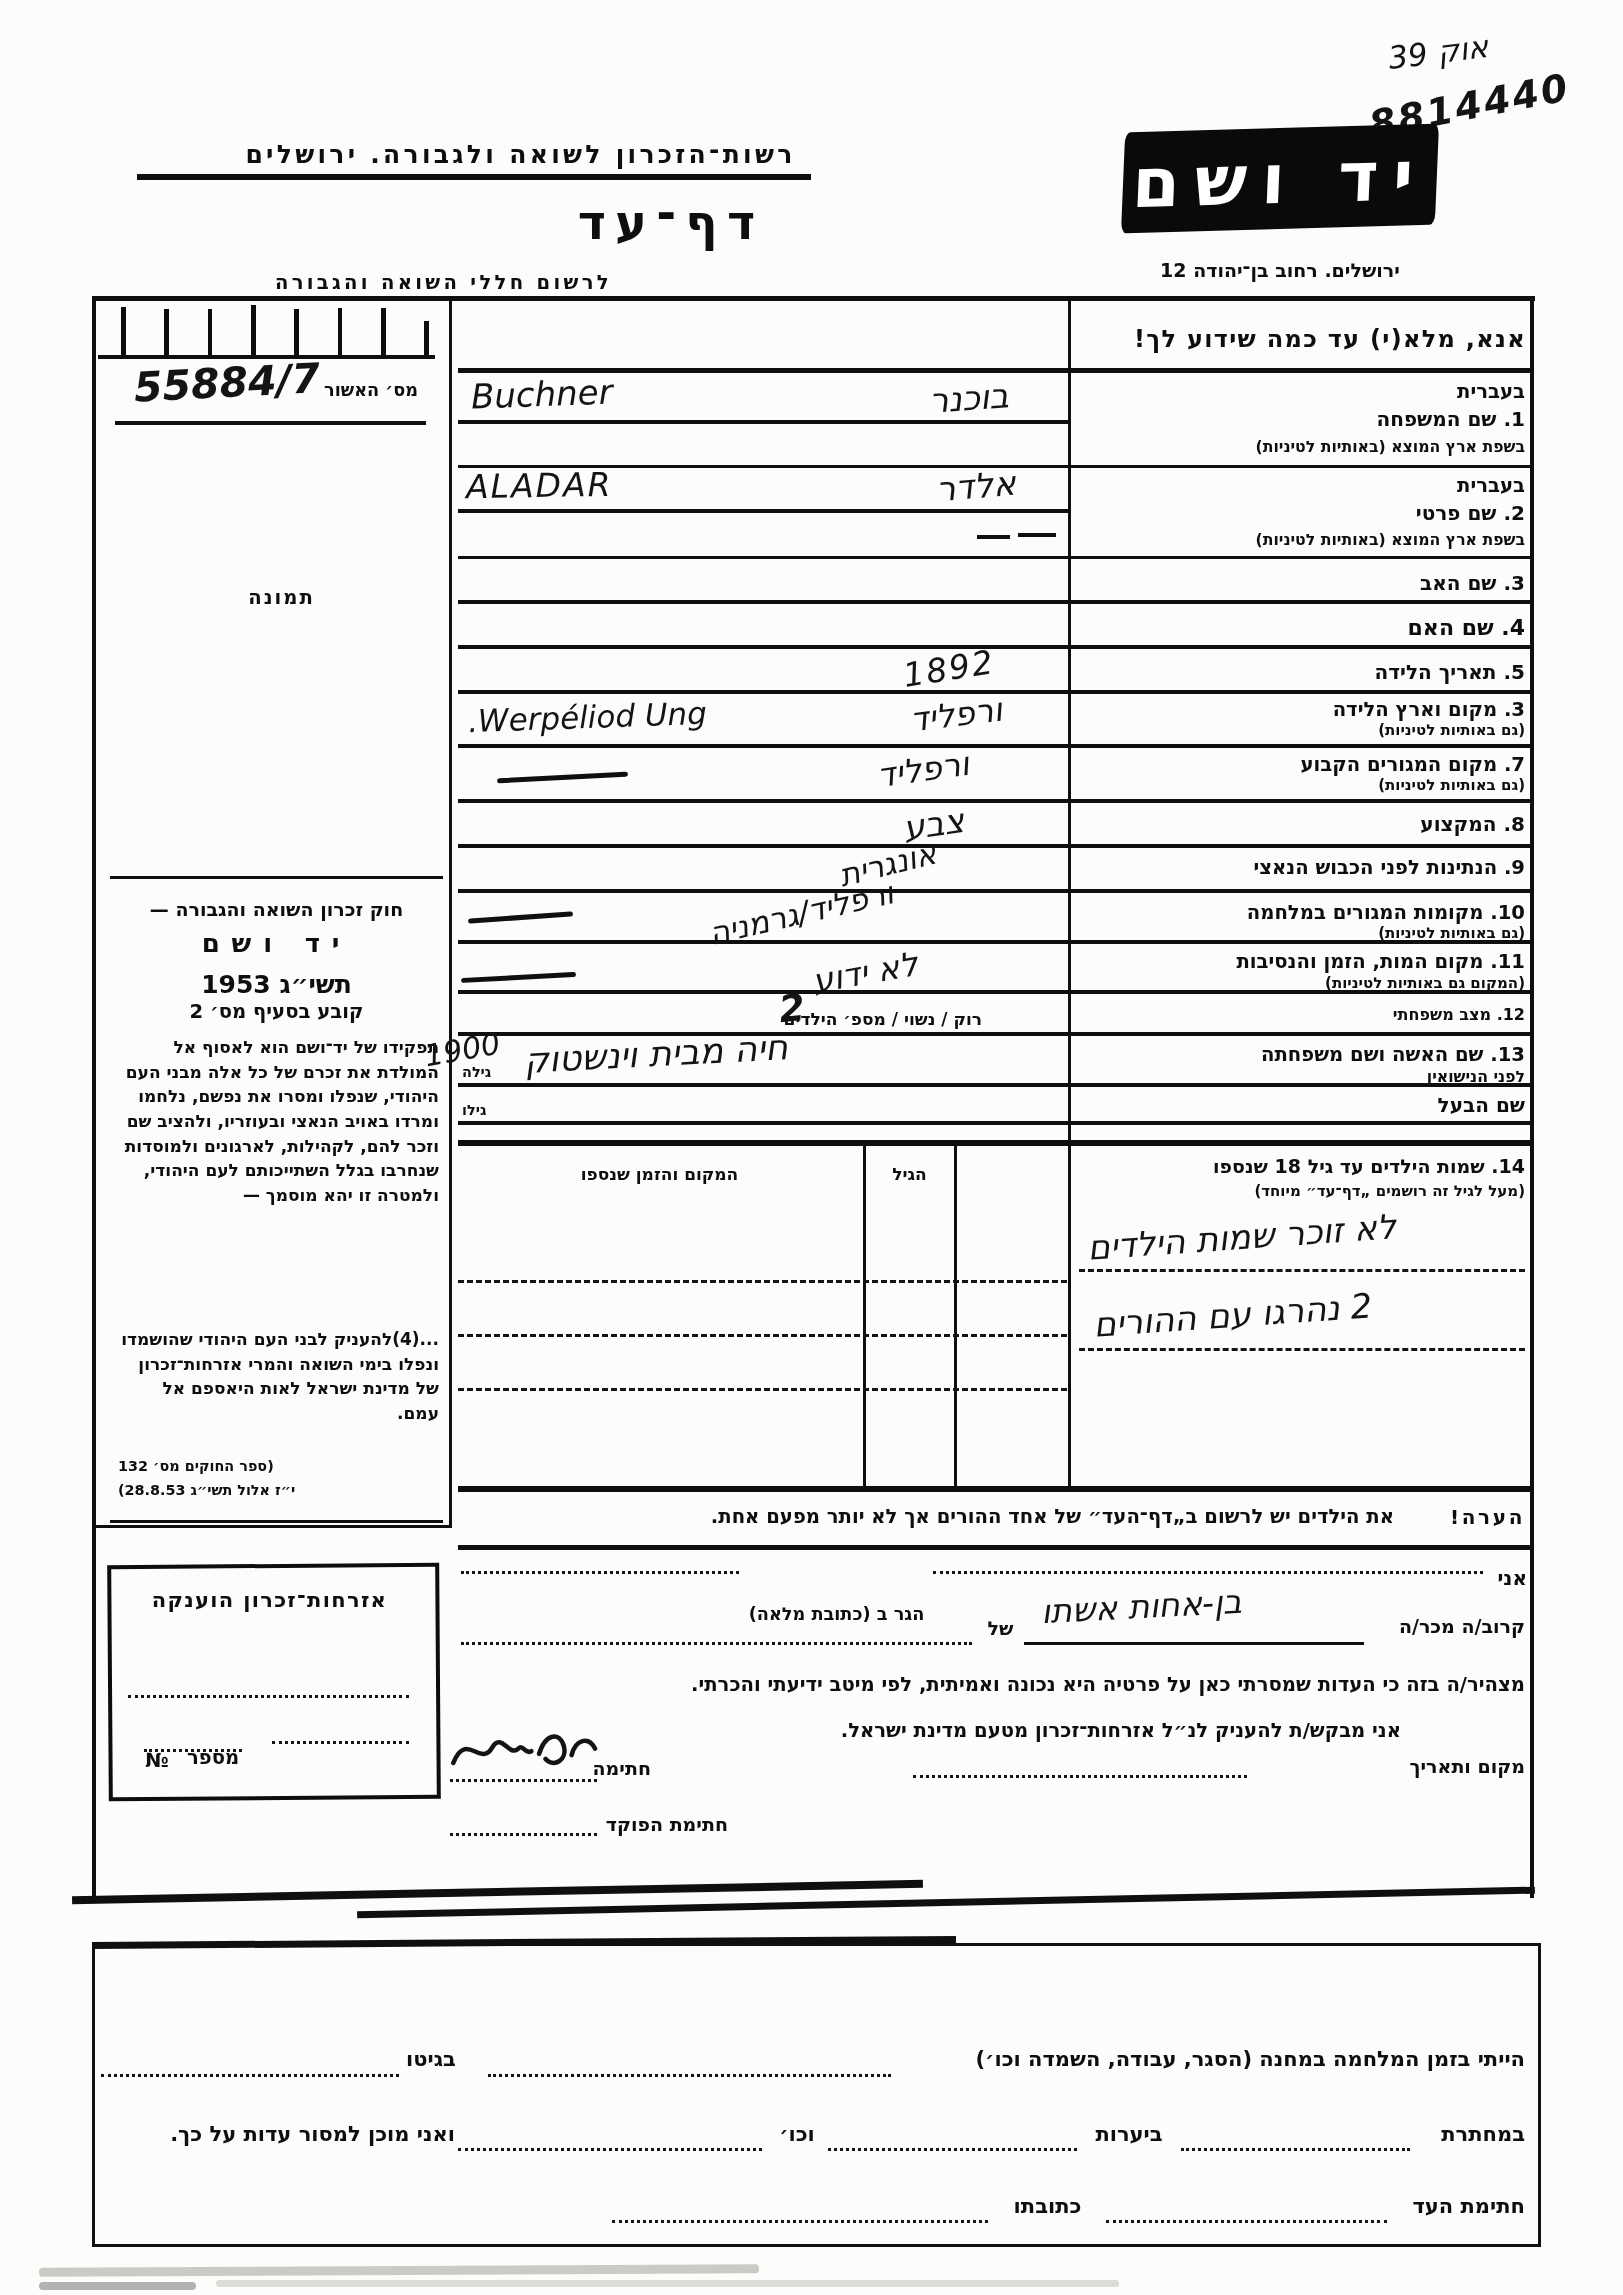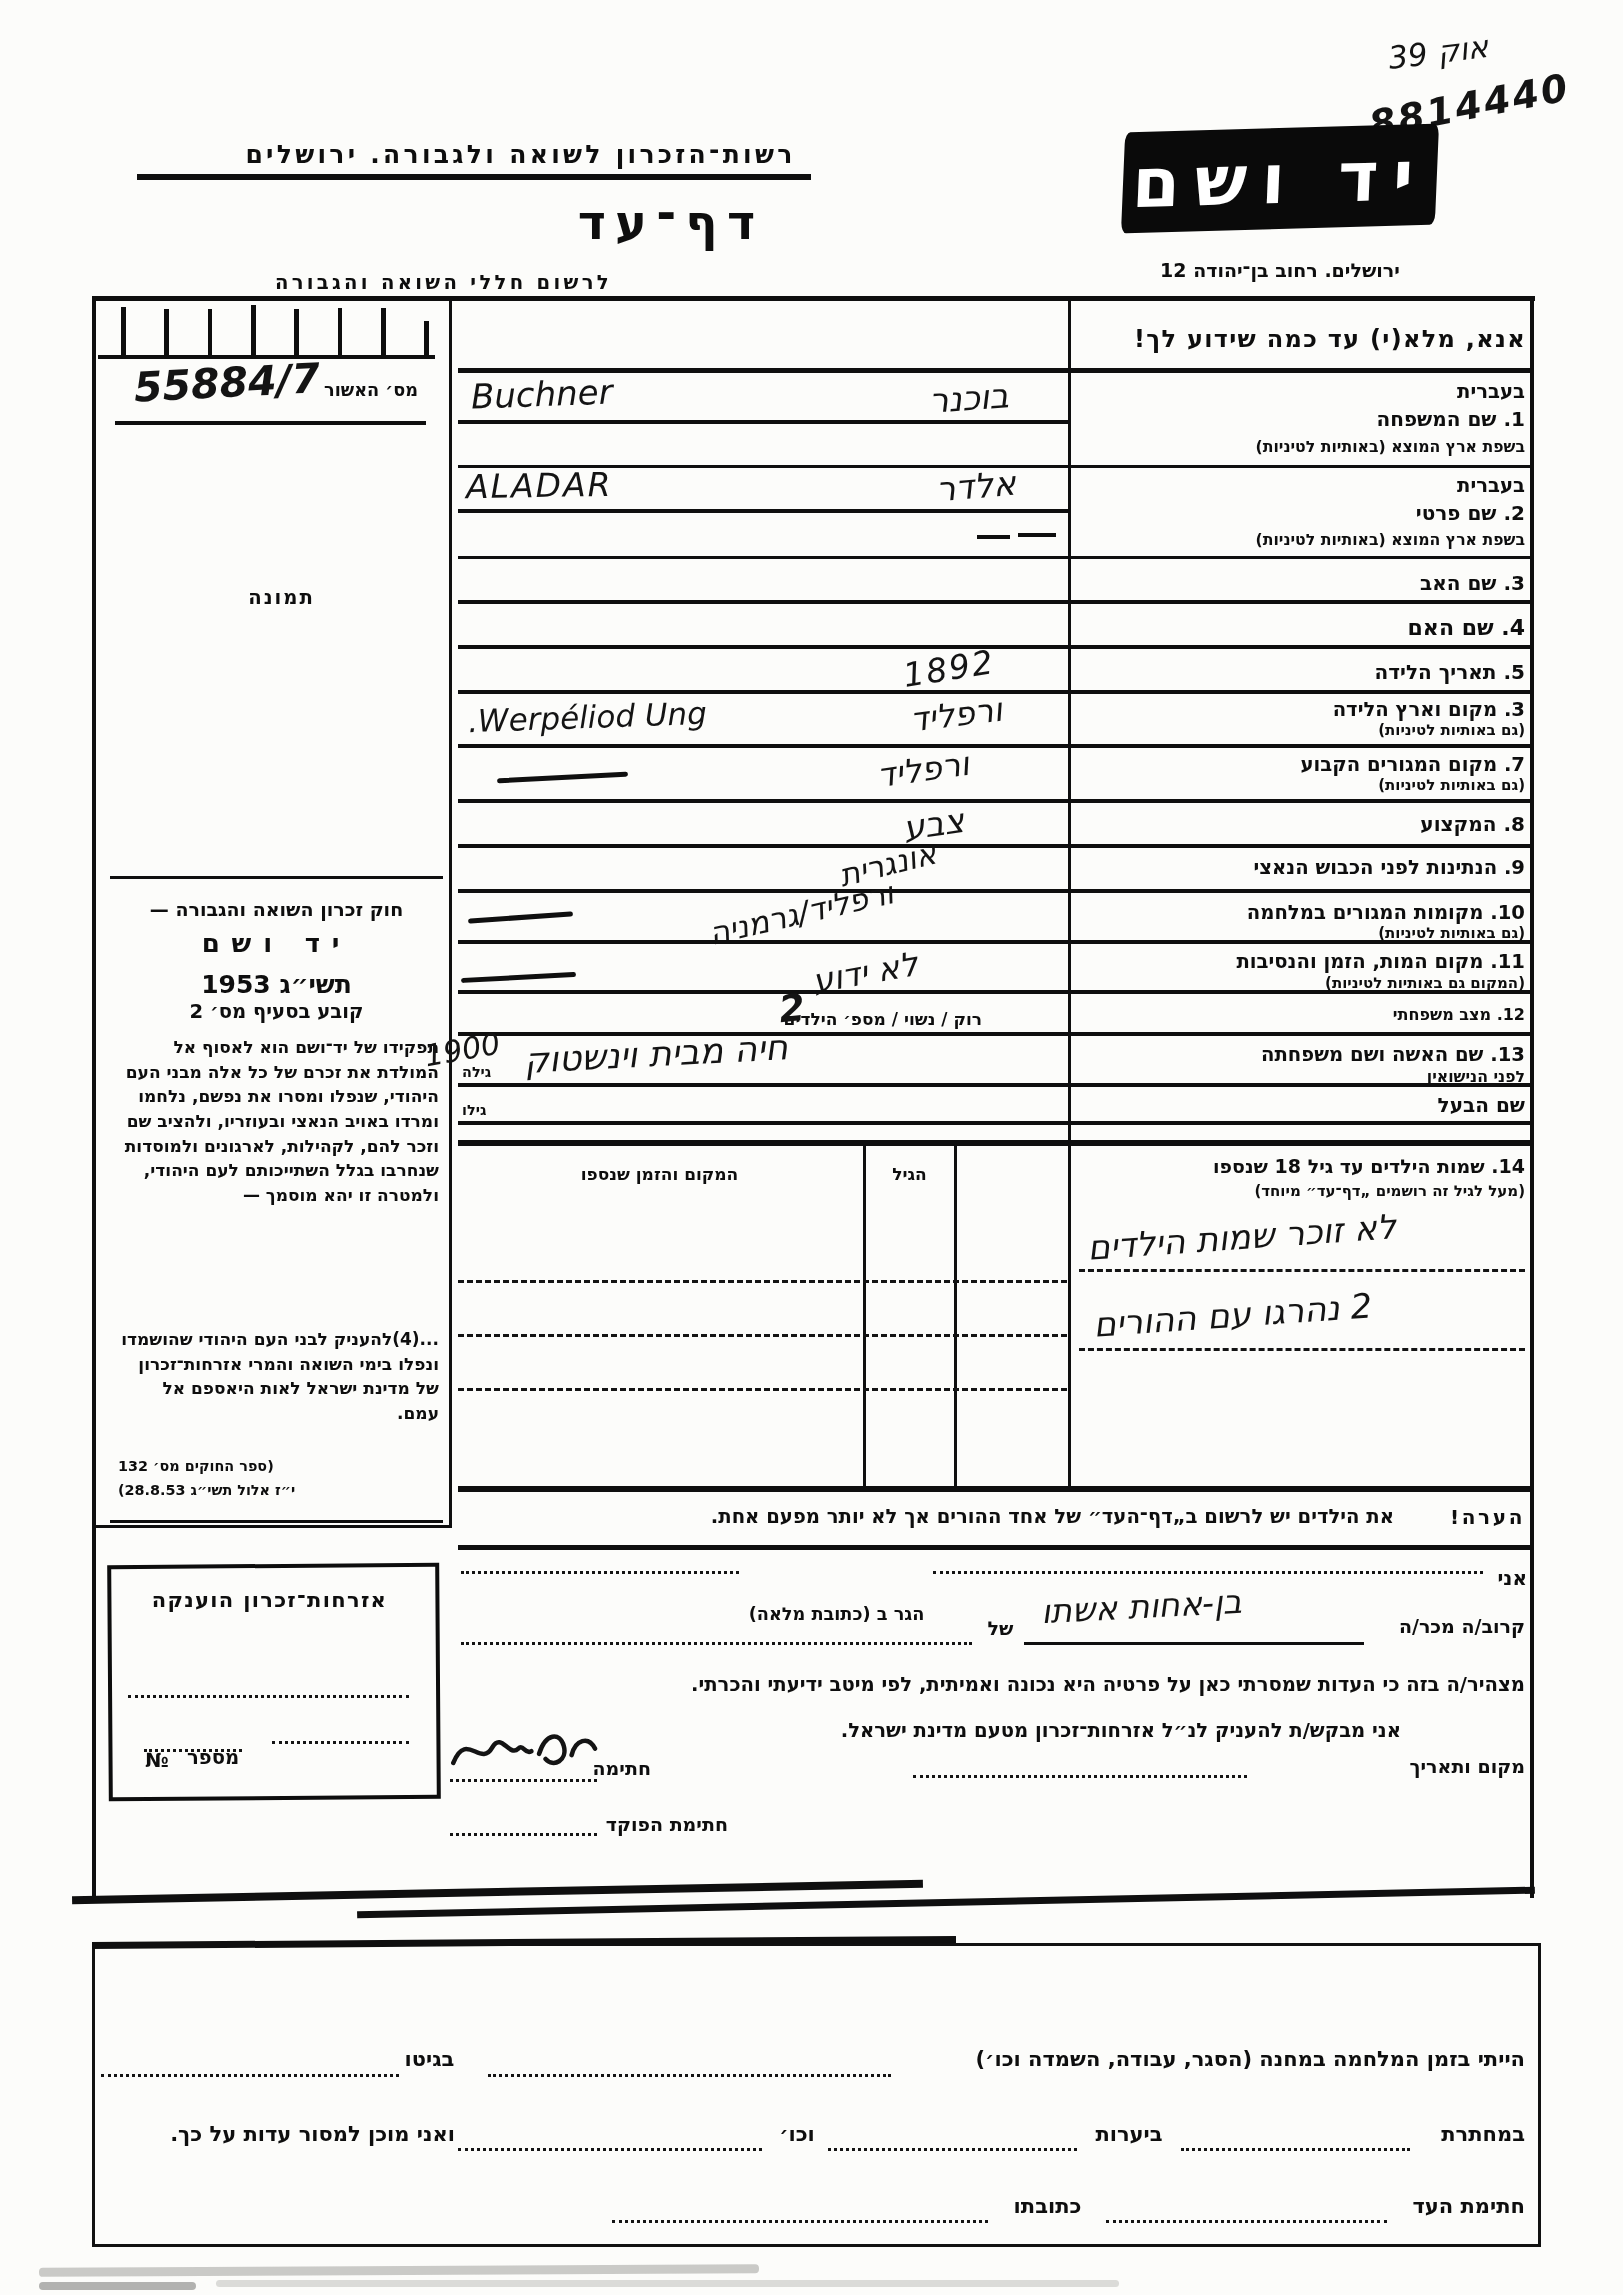--- a/index.html
+++ b/index.html
@@ -208,21 +208,21 @@
 
   <div class="lbl" style="left:597px;top:1813px;width:131px;text-align:right;font-size:19px;">חתימת הפוקד</div>
   <div class="dot" style="left:450px;top:1833px;width:147px;"></div>
 
   <div style="position:absolute;left:92px;top:1943px;width:1443px;height:298px;border:3.3px solid #111;"></div>
   <div class="ln" style="left:92px;top:1939px;width:864px;height:6.5px;transform:rotate(-0.4deg);"></div>
 
 
   <div class="lbl" style="left:897px;top:2047px;width:628px;text-align:right;font-size:21px;">הייתי בזמן המלחמה במחנה (הסגר, עבודה, השמדה וכו׳)</div>
   <div class="dot" style="left:488px;top:2074px;width:403px;"></div>
-  <div class="lbl" style="left:390px;top:2047px;width:79px;text-align:center;font-size:21px;">בגיטו</div>
+  <div class="lbl" style="left:406px;top:2047px;width:79px;text-align:left;font-size:21px;">בגיטו</div>
   <div class="dot" style="left:101px;top:2074px;width:298px;"></div>
 
   <div class="lbl" style="left:1414px;top:2122px;width:111px;text-align:right;font-size:21px;">במחתרת</div>
   <div class="dot" style="left:1181px;top:2148px;width:229px;"></div>
   <div class="lbl" style="left:1080px;top:2122px;width:98px;text-align:center;font-size:21px;">ביערות</div>
   <div class="dot" style="left:828px;top:2148px;width:249px;"></div>
   <div class="lbl" style="left:769px;top:2122px;width:56px;text-align:center;font-size:21px;">וכו׳</div>
   <div class="dot" style="left:458px;top:2148px;width:304px;"></div>
   <div class="lbl" style="left:121px;top:2122px;width:334px;text-align:right;font-size:21px;">ואני מוכן למסור עדות על כך.</div>
 

